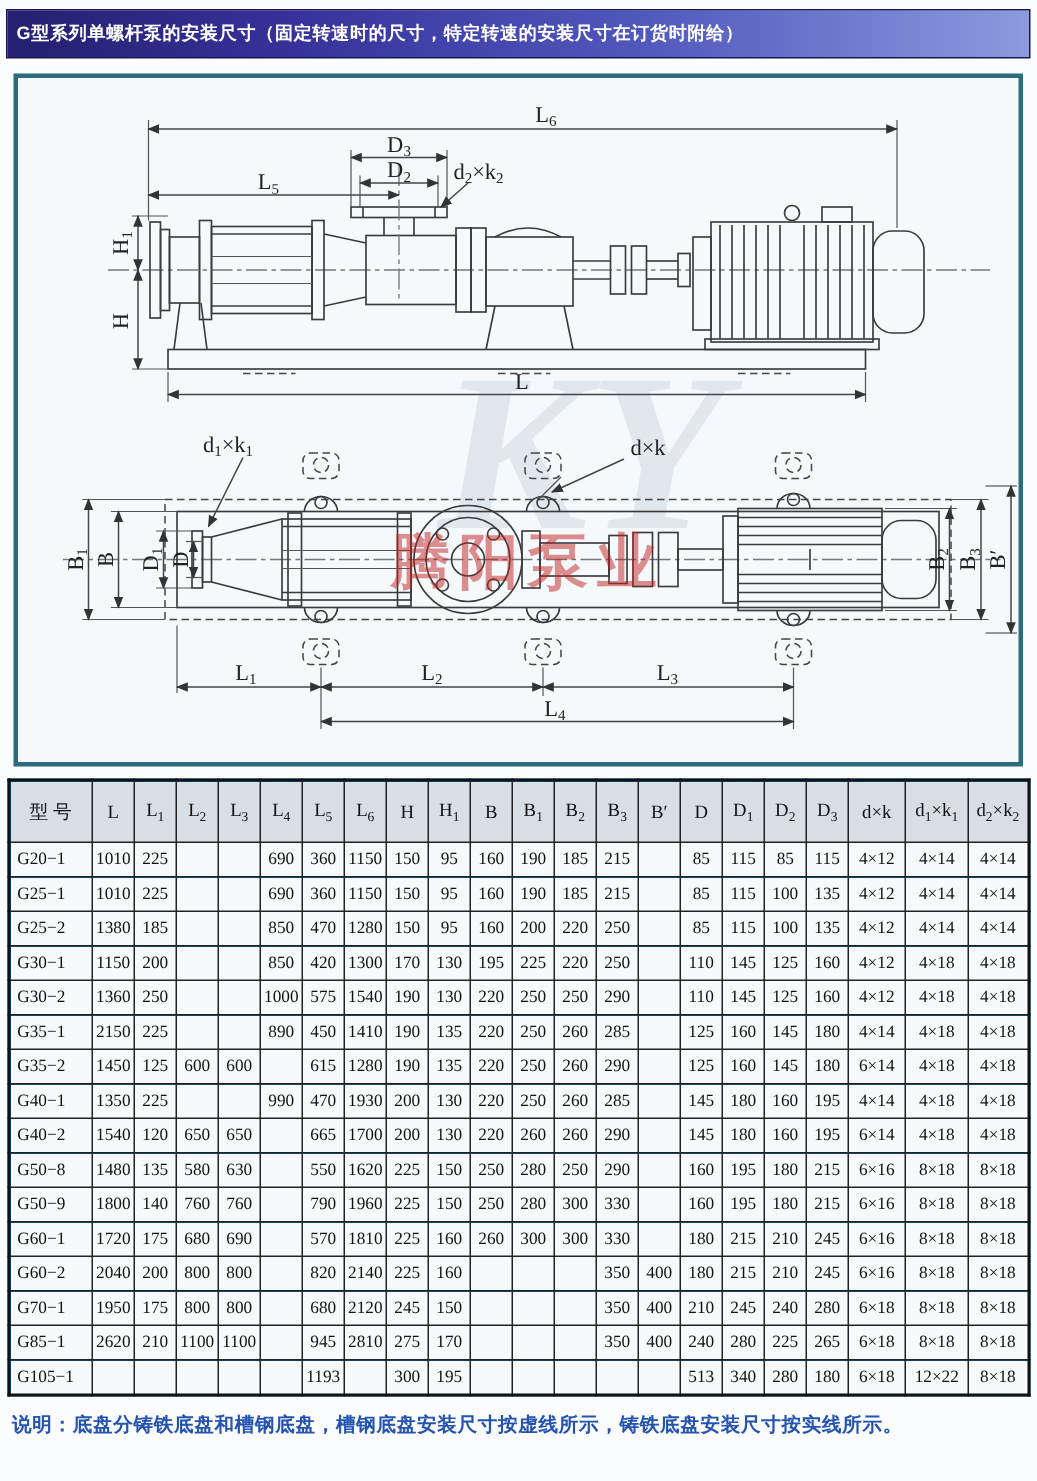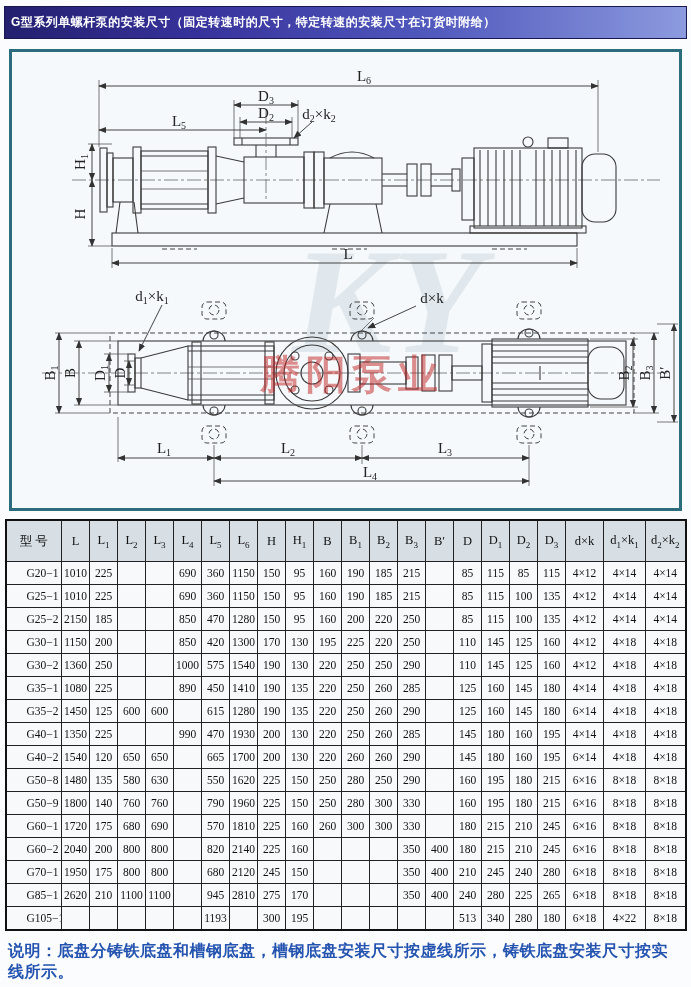--- a/index.html
+++ b/index.html
@@ -26,24 +26,24 @@
   table.dims{
     border-collapse:collapse;table-layout:fixed;width:681px;margin:8px auto 0 auto;
     font-family:"Liberation Serif", serif;border:2px solid #111;background:#0369a1;
   }
   table.dims th, table.dims td{
     border:1px solid #222;text-align:center;padding:0;overflow:hidden;
     font-size:11.5px;font-weight:normal;color:#111;white-space:nowrap;
   }
   table.dims th{height:40px;background:#d7dee4;font-size:12.5px;}
   table.dims td{height:22px;background:#f7f9fa;}
-  table.dims td.model{text-align:left;padding-left:20px;}
+  table.dims td.model{text-align:left;padding-left:5px;}
   table.dims sub{font-size:9px;}
   .note{
-    margin:10px 12px 0 8px;color:#2453b0;font-weight:bold;font-size:16px;letter-spacing:0.5px;
+    margin:10px 12px 0 8px;color:#2453b0;font-weight:bold;font-size:13px;letter-spacing:0.5px;
   }
 </style>
 </head>
 <body>
 
 <div class="title-bar">G型系列单螺杆泵的安装尺寸（固定转速时的尺寸，特定转速的安装尺寸在订货时附给）</div>
 
 <div class="diagram-box">
 <svg width="667" height="456" viewBox="0 0 667 456">
   <defs>
@@ -381,21 +381,21 @@
         <td>85</td>
         <td>115</td>
         <td>100</td>
         <td>135</td>
         <td>4×12</td>
         <td>4×14</td>
         <td>4×14</td>
       </tr>
       <tr>
         <td class="model">G25−2</td>
-        <td>2150</td>
+        <td>1380</td>
         <td>185</td>
         <td></td>
         <td></td>
         <td>850</td>
         <td>470</td>
         <td>1280</td>
         <td>150</td>
         <td>95</td>
         <td>160</td>
         <td>200</td>
@@ -453,21 +453,21 @@
         <td>110</td>
         <td>145</td>
         <td>125</td>
         <td>160</td>
         <td>4×12</td>
         <td>4×18</td>
         <td>4×18</td>
       </tr>
       <tr>
         <td class="model">G35−1</td>
-        <td>1080</td>
+        <td>2150</td>
         <td>225</td>
         <td></td>
         <td></td>
         <td>890</td>
         <td>450</td>
         <td>1410</td>
         <td>190</td>
         <td>135</td>
         <td>220</td>
         <td>250</td>
@@ -712,19 +712,19 @@
         <td></td>
         <td></td>
         <td></td>
         <td></td>
         <td></td>
         <td>513</td>
         <td>340</td>
         <td>280</td>
         <td>180</td>
         <td>6×18</td>
-        <td>4×22</td>
+        <td>12×22</td>
         <td>8×18</td>
       </tr>
     </tbody>
 </table>
 
 <div class="note">说明：底盘分铸铁底盘和槽钢底盘，槽钢底盘安装尺寸按虚线所示，铸铁底盘安装尺寸按实线所示。</div>
 
 </body></html>

